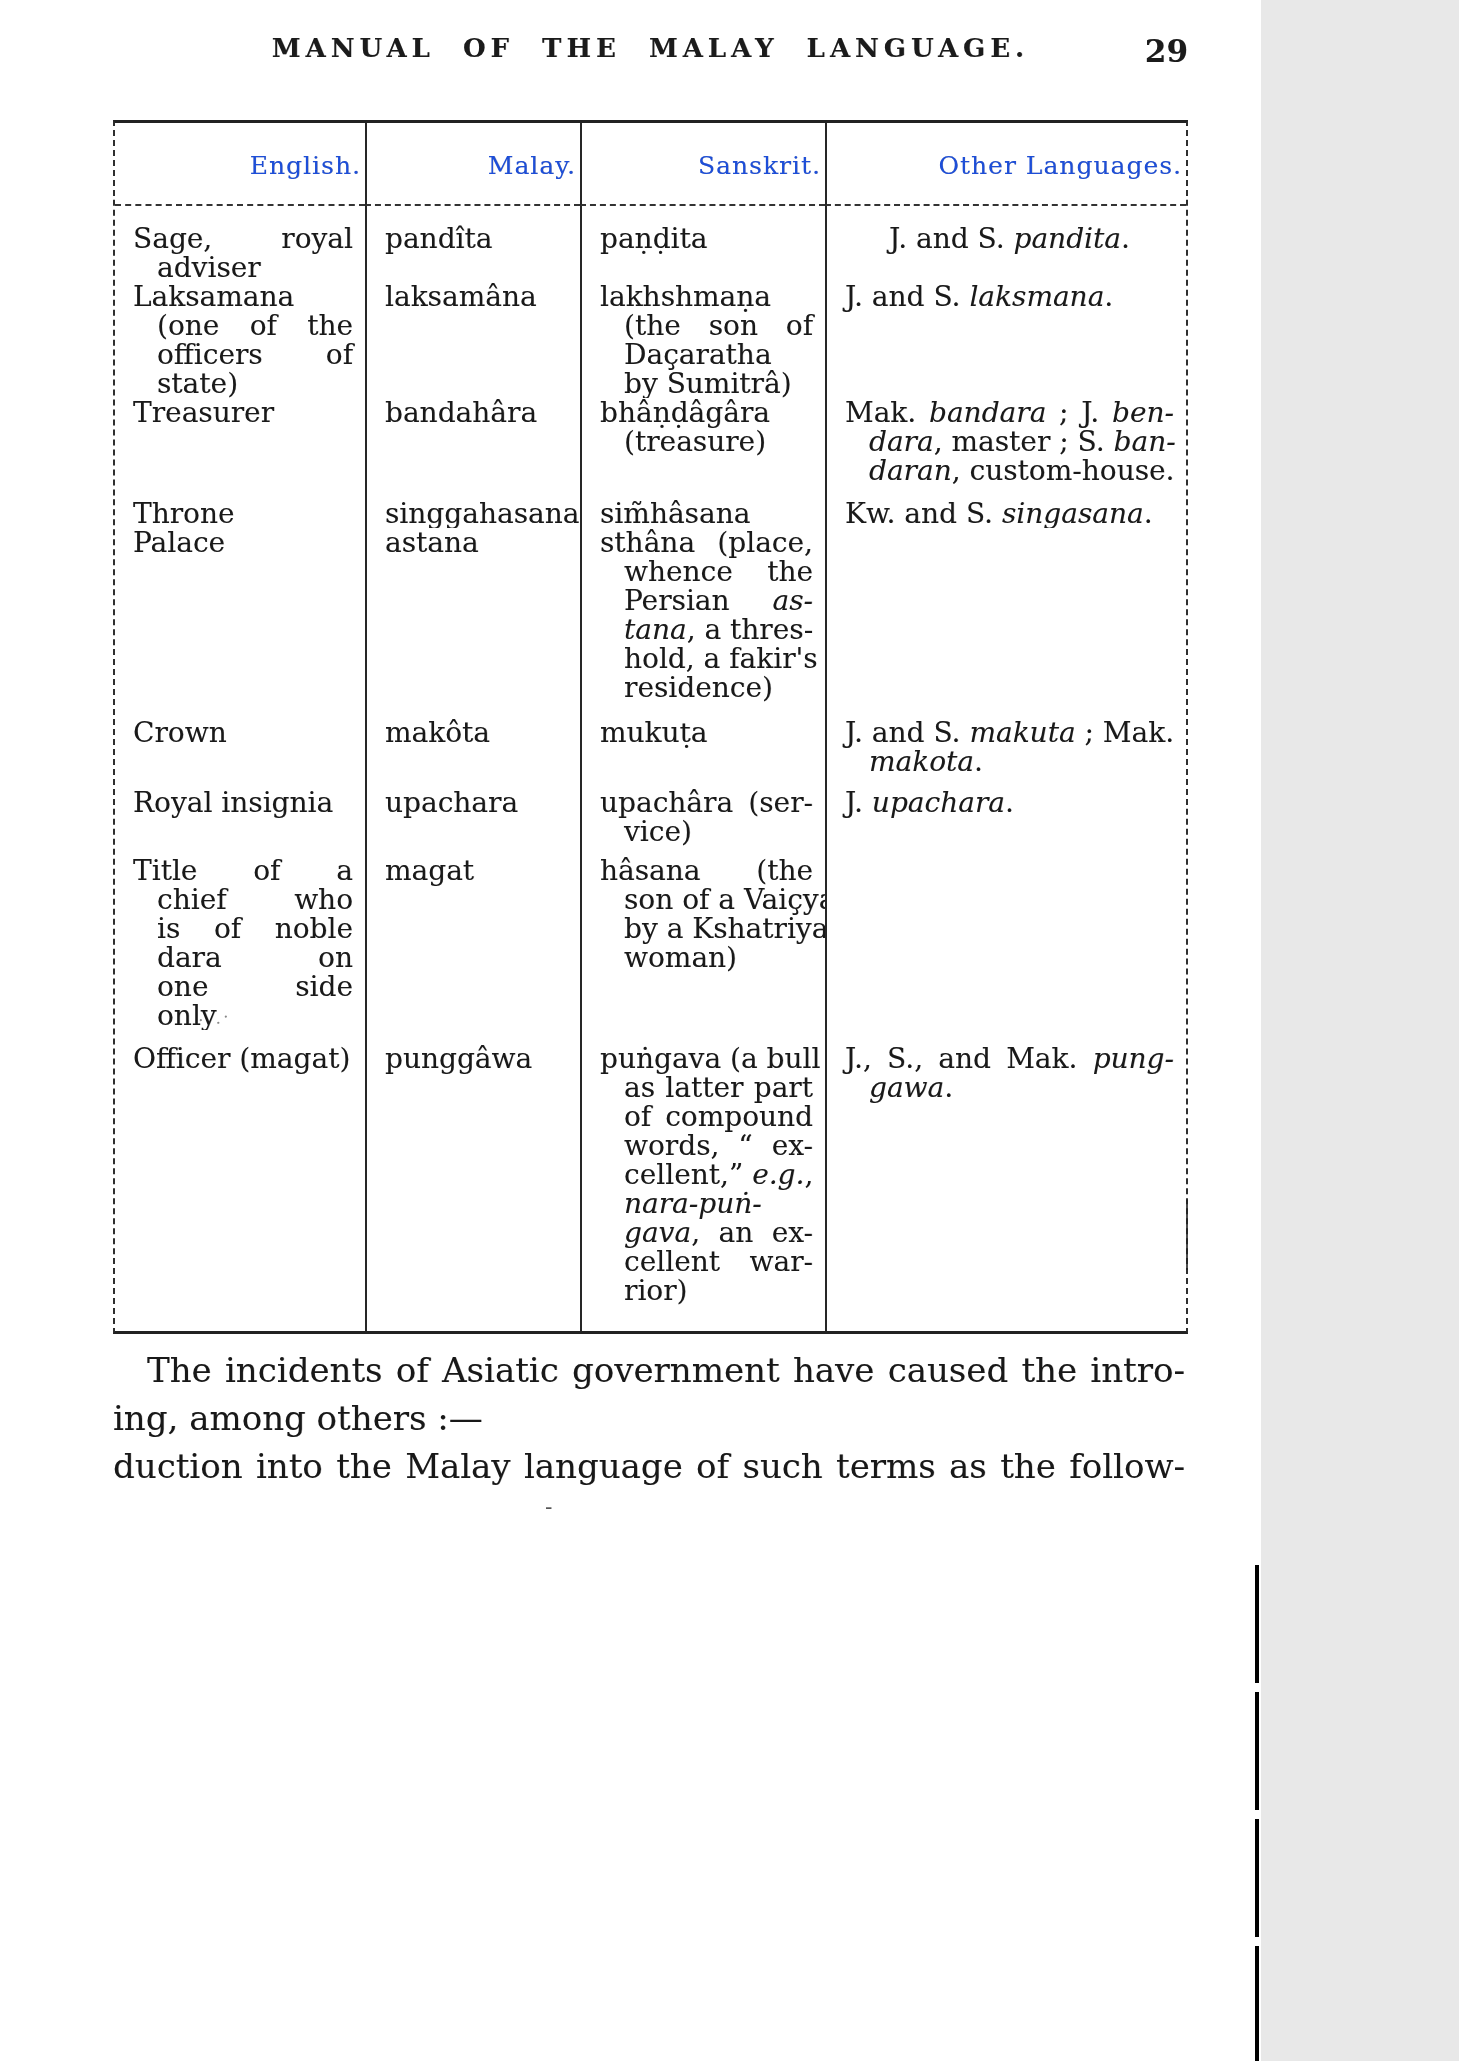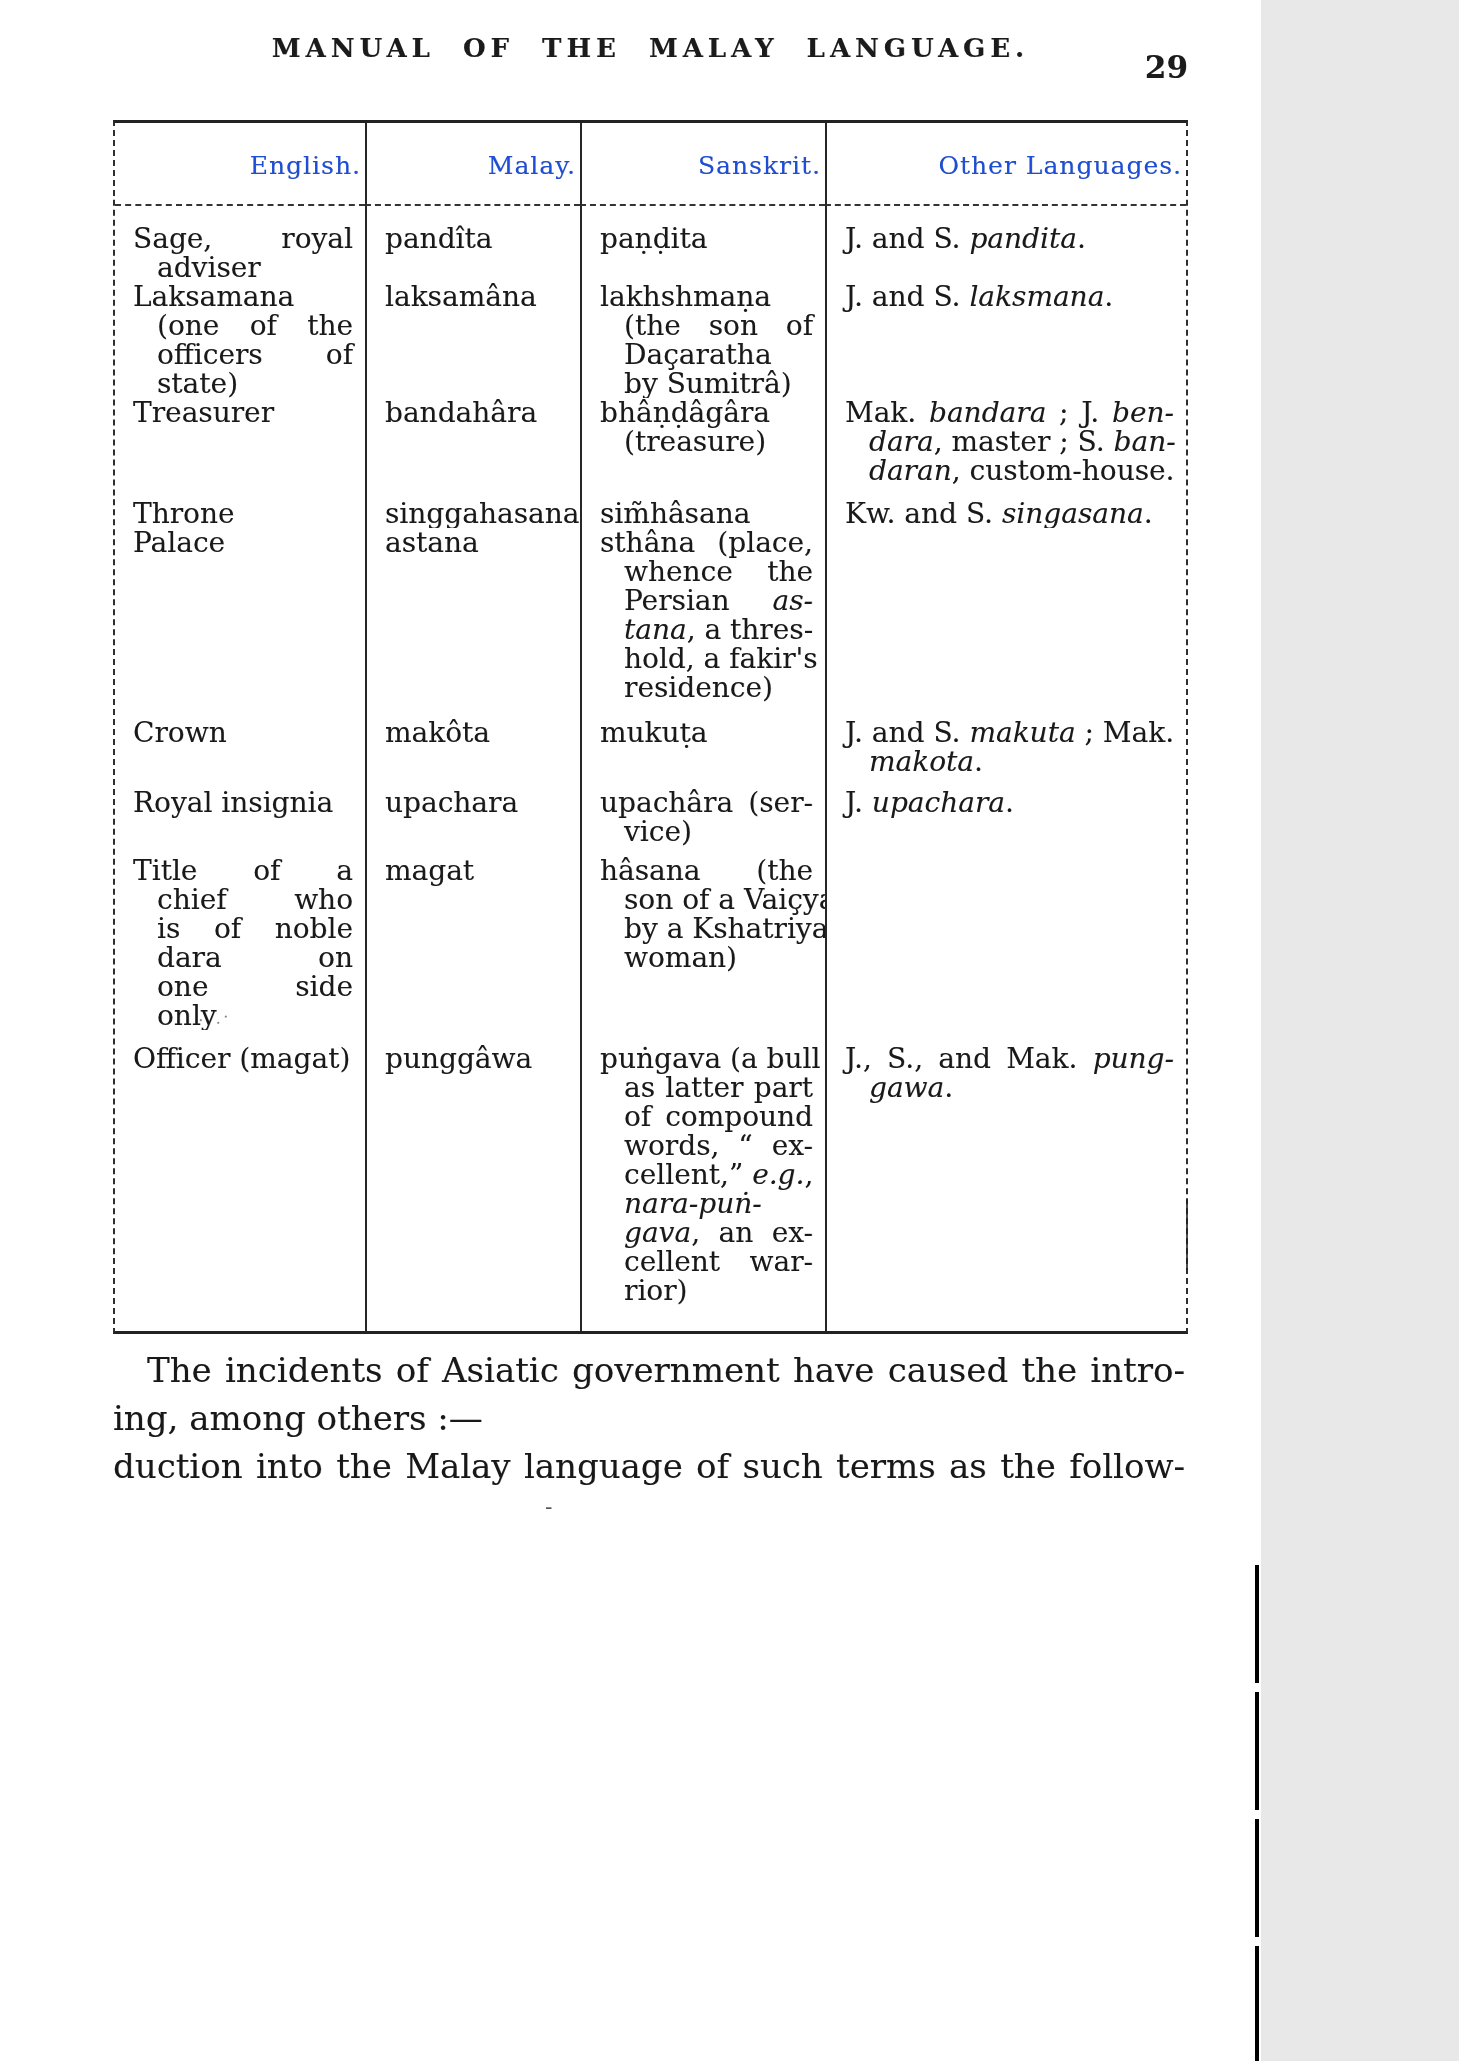--- a/index.html
+++ b/index.html
@@ -7,21 +7,21 @@
     position:relative;width:1261px;height:2061px;background:#ffffff;
     font-family:"DejaVu Serif","Liberation Serif",serif;color:#191919;
     overflow:hidden;
   }
   .headrow{position:absolute;top:33px;left:113px;width:1075px;text-align:center;}
   .running-head{
     font-size:26px;font-weight:700;letter-spacing:5px;word-spacing:14px;
     color:#1b1b1b;text-shadow:0.4px 0.4px 0 rgba(25,25,25,.35);
   }
   .pagenum{
-    position:absolute;right:0;top:16px;font-size:31px;font-weight:700;color:#1b1b1b;
+    position:absolute;right:0;top:0;font-size:31px;font-weight:700;color:#1b1b1b;
     text-shadow:0.4px 0.4px 0 rgba(25,25,25,.35);
   }
   .tbl{
     position:absolute;top:120px;left:113px;width:1075px;box-sizing:border-box;
     display:grid;grid-template-columns:250px 215px 245px 1fr;
     border-top:3px solid #222;border-bottom:3px solid #222;
     border-left:2px dashed #2e2e2e;border-right:2px dashed #2e2e2e;
     font-size:28px;line-height:29px;
     text-shadow:0.35px 0.35px 0 rgba(25,25,25,.3);
   }
@@ -76,21 +76,21 @@
       <div class="cell" style="padding-top: 18px;">
         <div class="ln just"><span>Sage, royal</span></div>
         <div class="ln cont"><span>adviser</span></div>
       </div>
       <div class="cell bl" style="padding-top: 18px;">
         <div class="ln"><span>pandîta</span></div>
       </div>
       <div class="cell bl" style="padding-top: 18px;">
         <div class="ln"><span>paṇḍita</span></div>
       </div>
-      <div class="cell bl" style="padding-top: 18px;">
+      <div class="cell bl" style="padding-top: 18px; text-align: center;">
         <div class="ln"><span>J. and S. </span><span class="it">pandita</span><span>.</span></div>
       </div>
       <div class="cell">
         <div class="ln just"><span>Laksamana</span></div>
         <div class="ln cont just"><span>(one of the</span></div>
         <div class="ln cont just"><span>officers of</span></div>
         <div class="ln cont"><span>state)</span></div>
       </div>
       <div class="cell bl">
         <div class="ln"><span>laksamâna</span></div>

